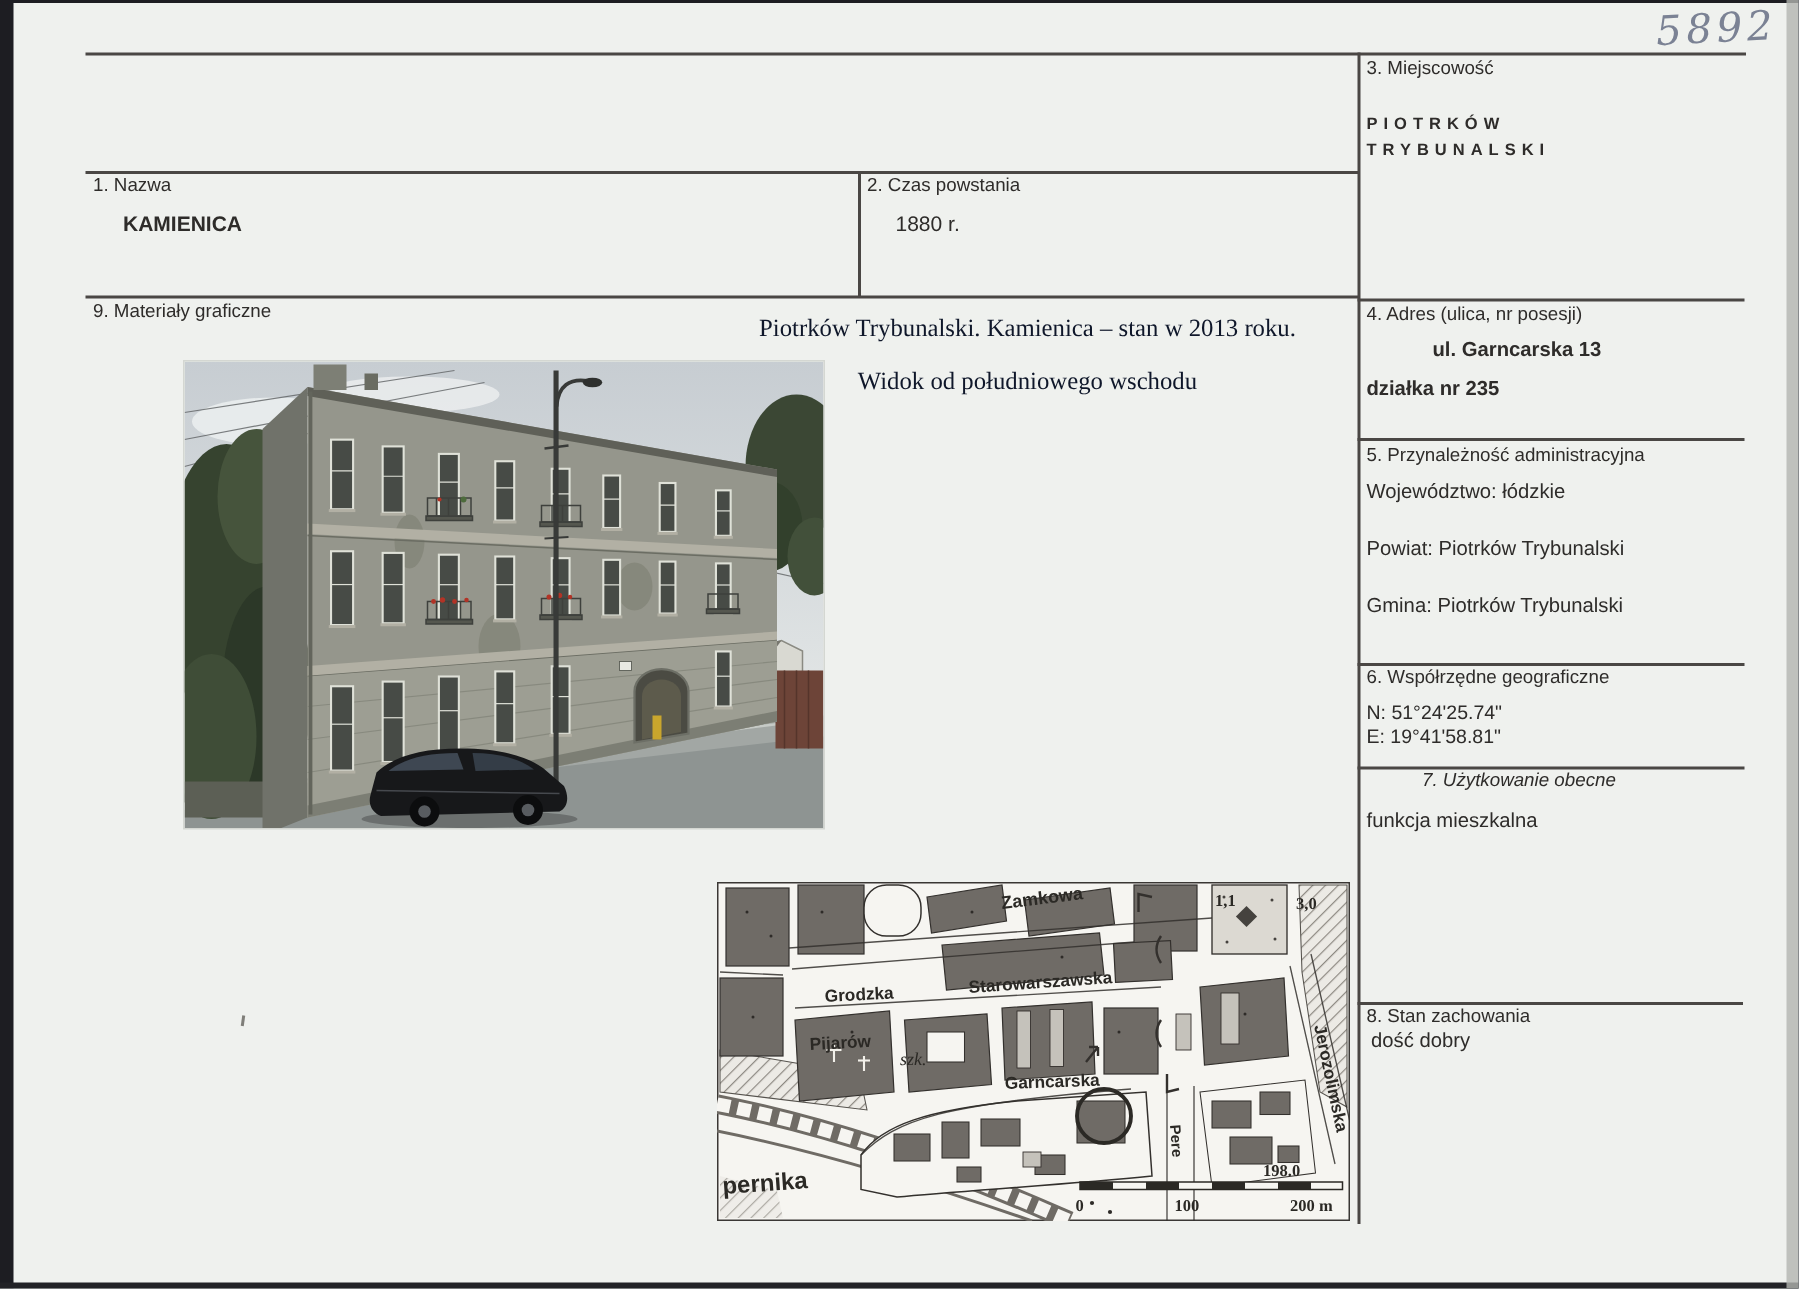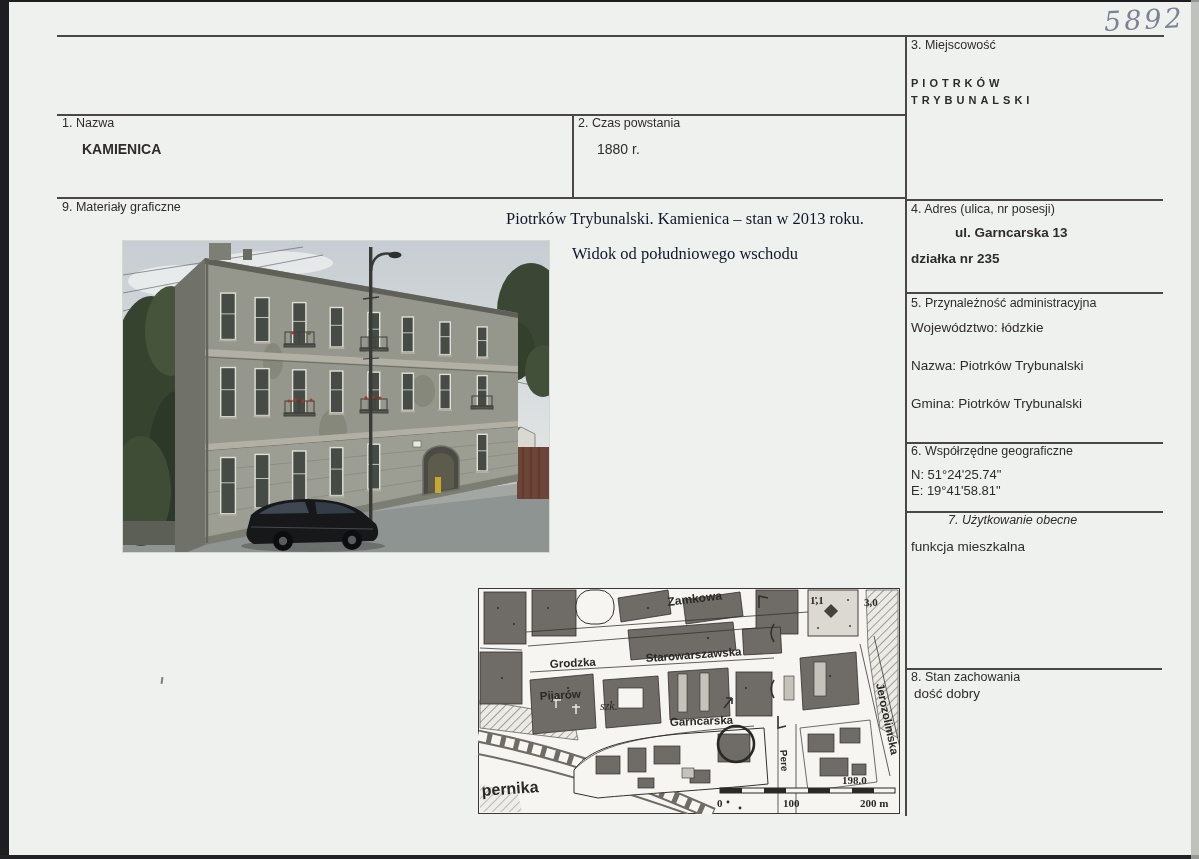--- a/index.html
+++ b/index.html
@@ -69,21 +69,21 @@
   <div class="lbl" style="left:62px;top:201px;">9. Materiały graficzne</div>
   <div class="caption" style="top:209px;">Piotrków Trybunalski. Kamienica – stan w 2013 roku.</div>
   <div class="caption" style="top:229px;margin-top:15px;">Widok od południowego wschodu</div>
 
   <div class="lbl" style="left:911px;top:203px;">4. Adres (ulica, nr posesji)</div>
   <div class="val-b" style="left:911px;top:225px;font-size:13.5px;margin-left:44px;">ul. Garncarska 13</div>
   <div class="val-b" style="left:911px;top:251px;font-size:13.5px;">działka nr  235</div>
 
   <div class="lbl" style="left:911px;top:297px;">5. Przynależność administracyjna</div>
   <div class="val" style="left:911px;top:320px;">Województwo: łódzkie</div>
-  <div class="val" style="left:911px;top:358px;">Nazwa: Piotrków Trybunalski</div>
+  <div class="val" style="left:911px;top:358px;">Powiat: Piotrków Trybunalski</div>
   <div class="val" style="left:911px;top:396px;">Gmina: Piotrków Trybunalski</div>
 
   <div class="lbl" style="left:911px;top:445px;">6. Współrzędne geograficzne</div>
   <div class="val" style="left:911px;top:467px;font-size:13px;">N: 51°24'25.74"</div>
   <div class="val" style="left:911px;top:483px;font-size:13px;">E: 19°41'58.81"</div>
 
   <div class="lbl" style="left:948px;top:514px;font-style:italic;">7. Użytkowanie obecne</div>
   <div class="val" style="left:911px;top:539px;">funkcja mieszkalna</div>
 
   <div class="lbl" style="left:911px;top:671px;">8. Stan zachowania</div>

